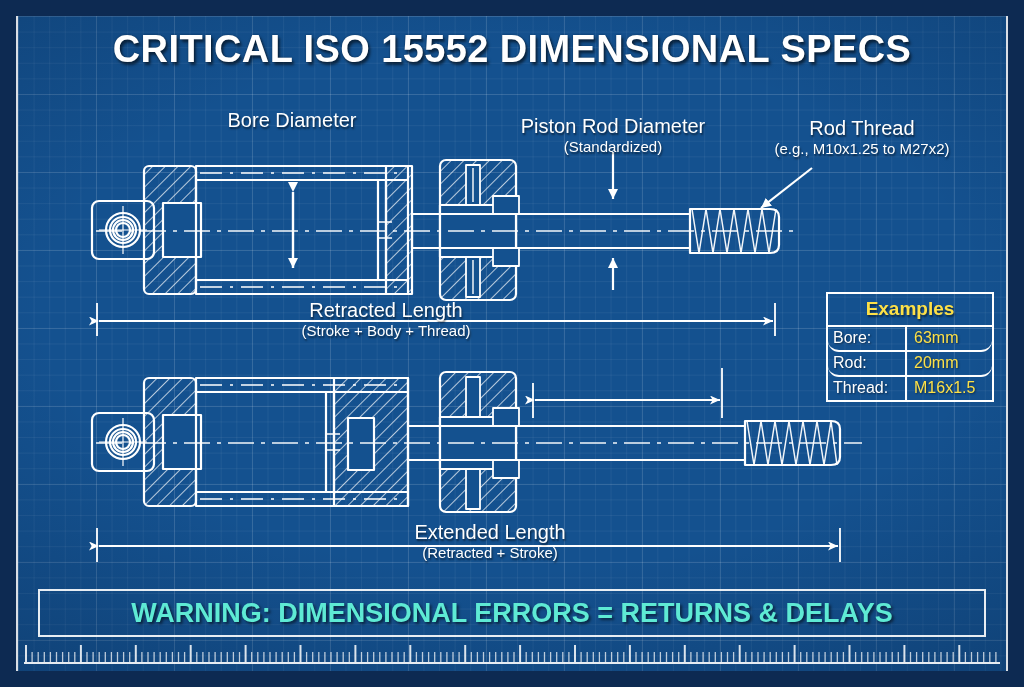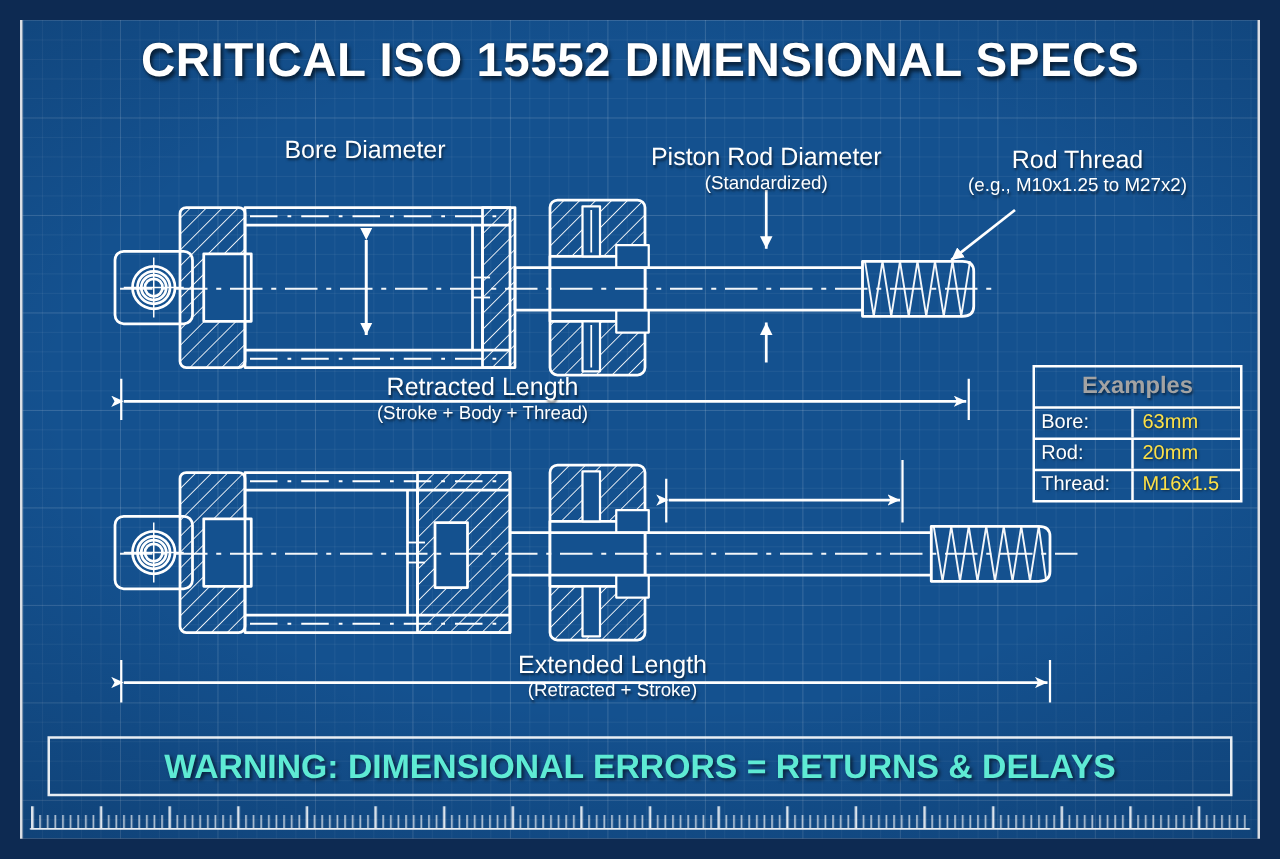--- a/index.html
+++ b/index.html
@@ -43,24 +43,24 @@
 
   .warn-box{position:absolute;left:38px;top:589px;width:948px;height:48px;
     border:2px solid rgba(255,255,255,.9);box-sizing:border-box;
     display:flex;align-items:center;justify-content:center;}
   .warn-box span{font-size:27px;font-weight:bold;color:#5eead4;white-space:nowrap;
     text-shadow:2px 2px 3px rgba(0,0,0,.55);}
 
   
   .ex-table{position:absolute;left:826px;top:292px;width:168px;
     border:2px solid #ffffff;box-sizing:border-box;}
-  .ex-head{text-align:center;font-size:19px;font-weight:bold;color:#a3a3a3;
+  .ex-head{text-align:center;font-size:19px;font-weight:bold;color:#fde047;
     padding:4px 0 5px;border-bottom:2px solid #fff;
     text-shadow:1px 2px 2px rgba(0,0,0,.5);}
-  .ex-row{display:flex;border-bottom:2px solid #fff;}
+  .ex-row{display:flex;border-bottom:2px solid #fff;border-radius:11px;}
   .ex-row:last-child{border-bottom:none;}
   .ex-k{width:72px;border-right:2px solid #fff;padding:2px 0 3px 5px;
     font-size:16px;color:#fff;text-shadow:1px 1px 2px rgba(0,0,0,.5);}
   .ex-v{flex:1;padding:2px 0 3px 7px;font-size:16px;color:#fde047;
     text-shadow:1px 1px 2px rgba(0,0,0,.5);}
 
   svg{position:absolute;left:0;top:0;width:1024px;height:687px;
       pointer-events:none;overflow:visible;}
 </style>
 </head>

